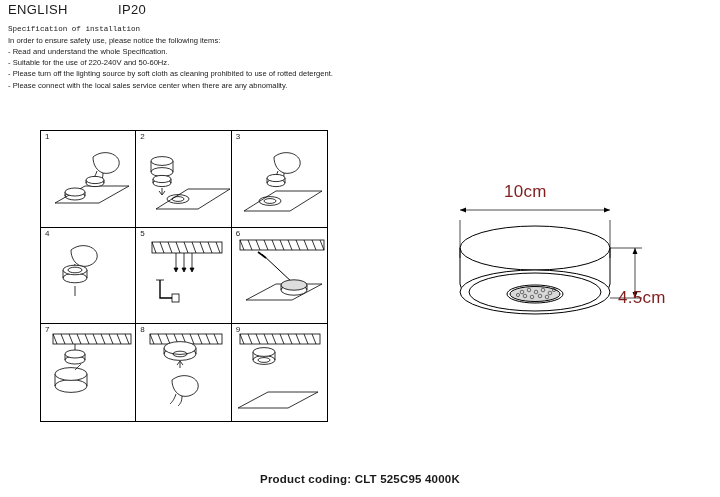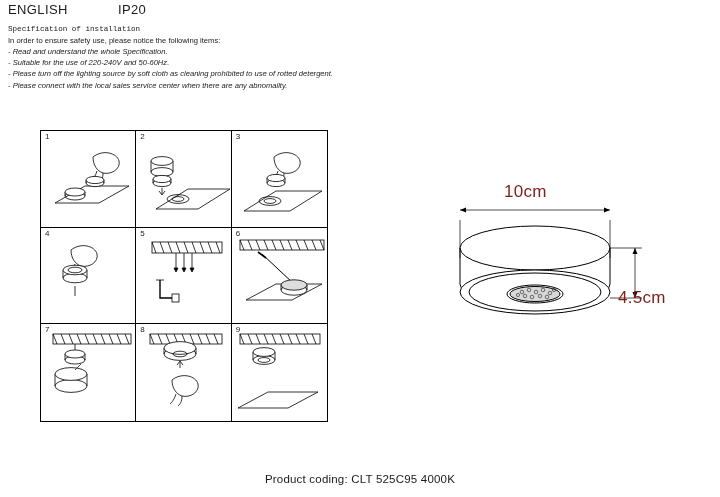--- a/index.html
+++ b/index.html
@@ -54,21 +54,20 @@
   }
   .spec ul {
     list-style: none;
     margin: 0;
     padding: 0;
   }
   .spec li {
     font-size: 7.6px;
     line-height: 11.2px;
     white-space: nowrap;
-    font-style: italic;
   }
   
   .steps {
     position: absolute;
     left: 40px;
     top: 130px;
     width: 288px;
     height: 292px;
     border: 1px solid #000;
     box-sizing: border-box;
@@ -120,21 +119,21 @@
     top: 108px;
   }
   
   .footer {
     position: absolute;
     left: 0;
     right: 0;
     bottom: 12px;
     text-align: center;
     font-size: 11.5px;
-    font-weight: normal;
+    font-weight: bold;
     letter-spacing: 0.2px;
   }
 </style>
 </head>
 <body>
 
 <div class="page">
 
   <div class="header">
     <span class="lang">ENGLISH</span>

